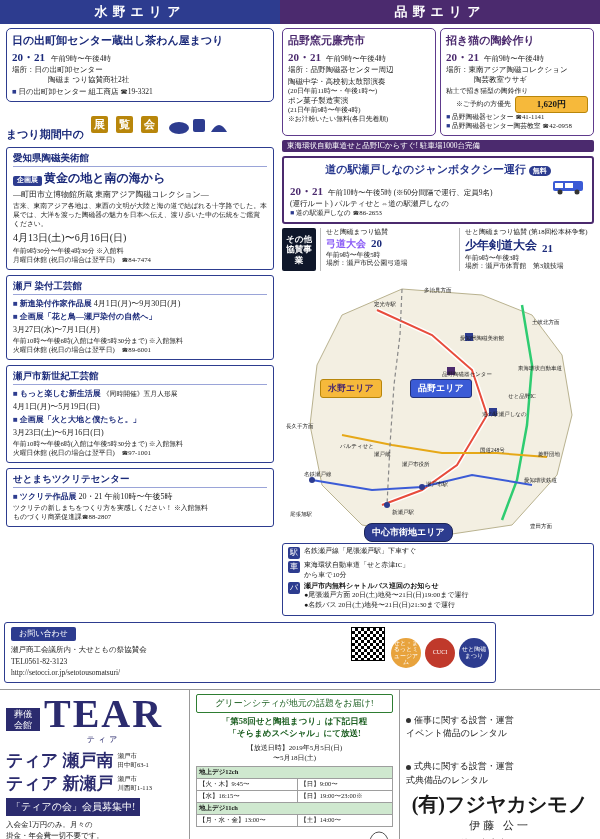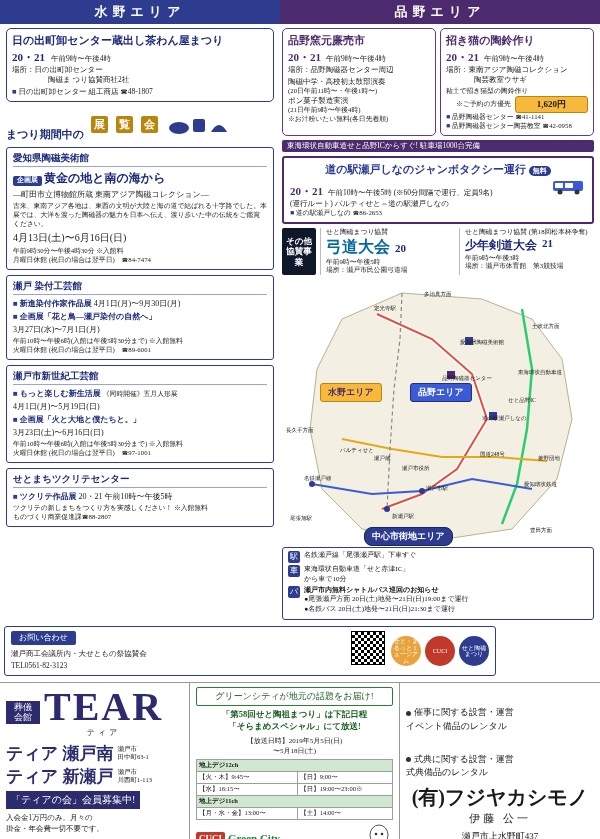--- a/index.html
+++ b/index.html
@@ -149,21 +149,21 @@
         <div class="card-title">日の出町卸センター蔵出し茶わん屋まつり</div>
         <div class="row" style="align-items:baseline; gap:6px;">
           <span class="dates num">20・21</span>
           <span class="small">午前9時〜午後4時</span>
         </div>
         <div class="small">場所：日の出町卸センター</div>
         <div class="small" style="padding-left:36px">陶磁ま つり協賛商社2社</div>
         <div class="small" style="margin-top:2px;">
           <span class="sq">■</span>
           <span>日の出町卸センター 組工商店</span>
-          <span>☎48-1807</span>
+          <span>☎19-3321</span>
         </div>
       </div>
 
       <div class="festival-banner">
         <span class="label">まつり期間中の</span>
         <span class="kanji-badge">展</span>
         <span class="kanji-badge">覧</span>
         <span class="kanji-badge">会</span>
         <svg width="70" height="20">
           <ellipse cx="14" cy="13" rx="10" ry="6" fill="#2d3c8f"></ellipse>
@@ -278,29 +278,29 @@
         <div class="tiny"><span class="sq">■</span>
           <span>道の駅瀬戸しなの ☎86-2653</span></div>
       </div>
 
       <div class="other">
         <div class="other-tag">その他
 協賛事業</div>
         <div class="other-item">
           <div class="tiny">せと陶磁まつり協賛</div>
           <div class="row" style="align-items:baseline;gap:5px">
-            <span style="font-size:16px;font-weight:bold;color:#0369a1">弓道大会</span>
+            <span style="font-size:10px;font-weight:bold;color:#8b5cf6">弓道大会</span>
             <span style="font-size:11px;font-weight:bold;color:#1b2a7a">20</span>
           </div>
           <div class="tiny">午前9時〜午後5時</div>
           <div class="tiny">場所：瀬戸市民公園弓道場</div>
         </div>
         <div class="other-item">
           <div class="tiny">せと陶磁まつり協賛 (第18回松本杯争奪)</div>
-          <div class="row" style="align-items:flex-start;gap:5px">
+          <div class="row" style="align-items:flex-end;gap:5px">
             <span style="font-size:12px;font-weight:bold;color:#1b2a7a">少年剣道大会</span>
             <span style="font-size:11px;font-weight:bold;color:#1b2a7a">21</span>
           </div>
           <div class="tiny">午前9時〜午後3時</div>
           <div class="tiny">場所：瀬戸市体育館　第3競技場</div>
         </div>
       </div>
 
       <div class="map">
         <svg viewBox="0 0 318 268" width="318" height="268">
@@ -368,20 +368,21 @@
       </div>
 
     </div>
   </div>
 
   <div class="contact">
     <div class="contact-left">
       <div class="contact-head">お問い合わせ</div>
       <div>瀬戸商工会議所内・大せともの祭協賛会</div>
       <div>TEL0561-82-3123</div>
+      <div>http://setocci.or.jp/setotousomatsuri/</div>
     </div>
     <div class="qr"></div>
     <div style="display:flex;gap:4px;align-items:center">
       <div class="logo-chip" style="background:#e8a33d">せと・まるっとミュージアム</div>
       <div class="logo-chip" style="background:#c0392b">CUCI</div>
       <div class="logo-chip" style="background:#2d3c8f">せと陶磁まつり</div>
     </div>
   </div>
   <style>.logo-chip{overflow:hidden;text-align:center;line-height:1.1;padding:2px;}</style>
 

